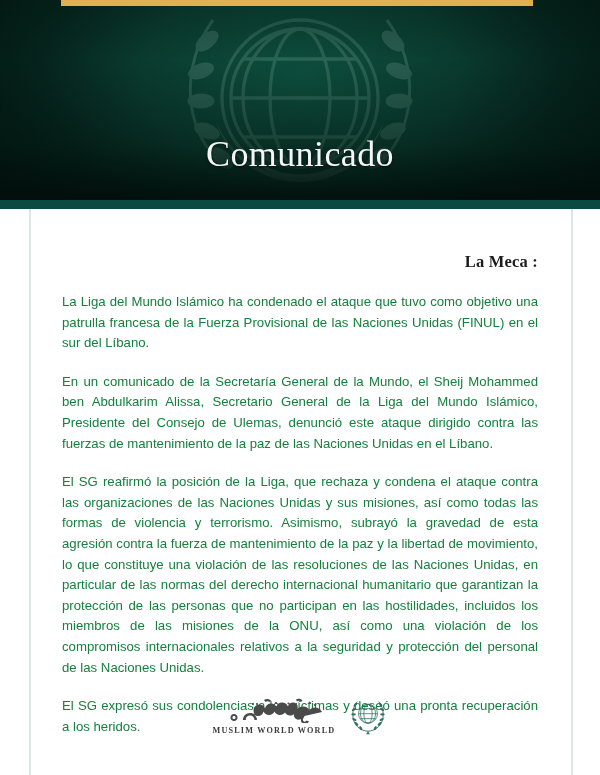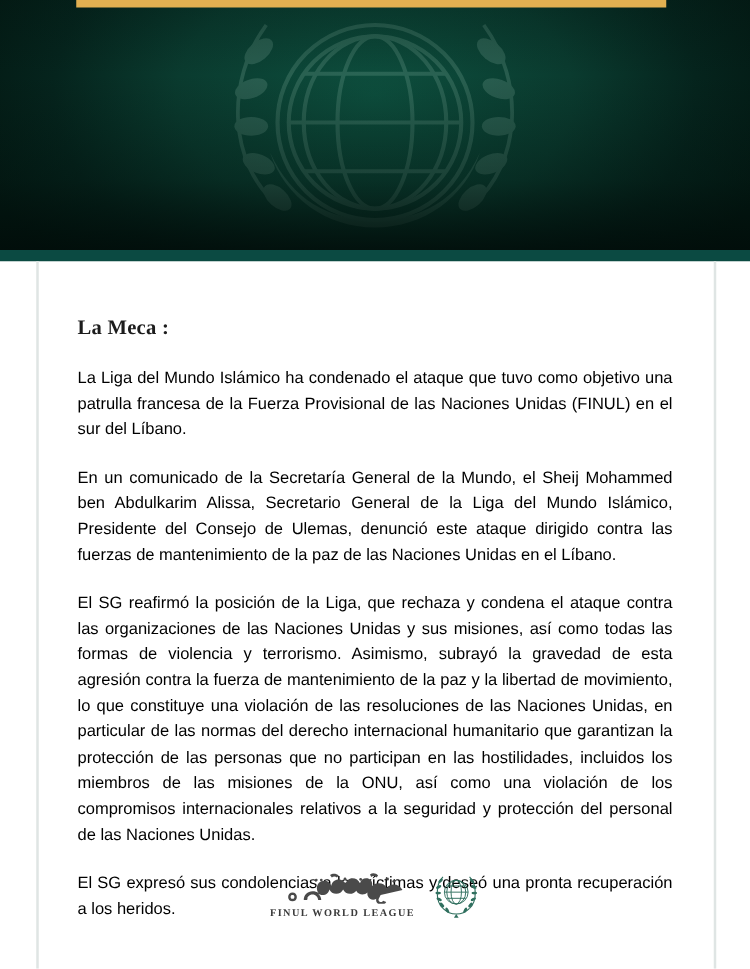--- a/index.html
+++ b/index.html
@@ -107,26 +107,27 @@
     top: 252px;
     width: 476px;
   }
   .kicker {
     font-family: "Liberation Serif", serif;
     font-weight: bold;
     font-size: 16.5px;
     color: #1c1c1c;
     margin: 0 0 20px 0;
     letter-spacing: 0.2px;
+    text-align: right;
   }
   .para {
     font-family: "Liberation Sans", sans-serif;
     font-size: 13.2px;
     line-height: 20.6px;
-    color: #000000;
+    color: #15803d;
     text-align: justify;
     margin: 0 0 18px 0;
     -webkit-hyphens: none;
     hyphens: none;
   }
   .para:last-child { margin-bottom: 0; }
 
   
   .footer {
     position: absolute;
@@ -190,20 +191,21 @@
           <ellipse cx="166" cy="78" rx="9" ry="5" transform="rotate(20 166 78)"></ellipse>
           <ellipse cx="166" cy="98" rx="9" ry="5" transform="rotate(0 166 98)"></ellipse>
           <ellipse cx="162" cy="118" rx="9" ry="5" transform="rotate(-22 162 118)"></ellipse>
           <ellipse cx="152" cy="136" rx="9" ry="5" transform="rotate(-42 152 136)"></ellipse>
         </g>
       </svg>
     </div>
 
     <div class="header-wash"></div>
 
+    <div class="header-title">Comunicado</div>
   </div>
 
   <div class="gold-bar"></div>
   <div class="teal-band"></div>
 
   <div class="rule-left"></div>
   <div class="rule-right"></div>
 
   <div class="body">
     <div class="kicker">La Meca :</div>
@@ -227,21 +229,21 @@
             <circle cx="108" cy="12" r="2.2"></circle>
             <circle cx="133" cy="13" r="2.2"></circle>
             <circle cx="176" cy="12" r="2.2"></circle>
             <circle cx="186" cy="16" r="2.2"></circle>
             <circle cx="46" cy="44" r="2"></circle>
             <path d="M84 6c4-3 10-3 14 1l-3 3c-2-2-6-2-8 0z"></path>
             <path d="M148 5c4-3 10-2 13 2l-3 3c-2-3-6-3-8-1z"></path>
           </g>
         </svg>
       </div>
-      <div class="latin">FINUL WORLD LEAGUE</div>
+      <div class="latin">MUSLIM WORLD WORLD</div>
     </div>
 
     <div class="emblem">
       <svg width="38" height="40" viewBox="0 0 100 104" aria-hidden="true">
         <g fill="none" stroke="#2f6f5e" stroke-width="2">
           <circle cx="50" cy="46" r="25"></circle>
           <ellipse cx="50" cy="46" rx="11" ry="25"></ellipse>
           <ellipse cx="50" cy="46" rx="20" ry="25"></ellipse>
           <line x1="25" y1="46" x2="75" y2="46"></line>
           <line x1="30" y1="33" x2="70" y2="33"></line>

